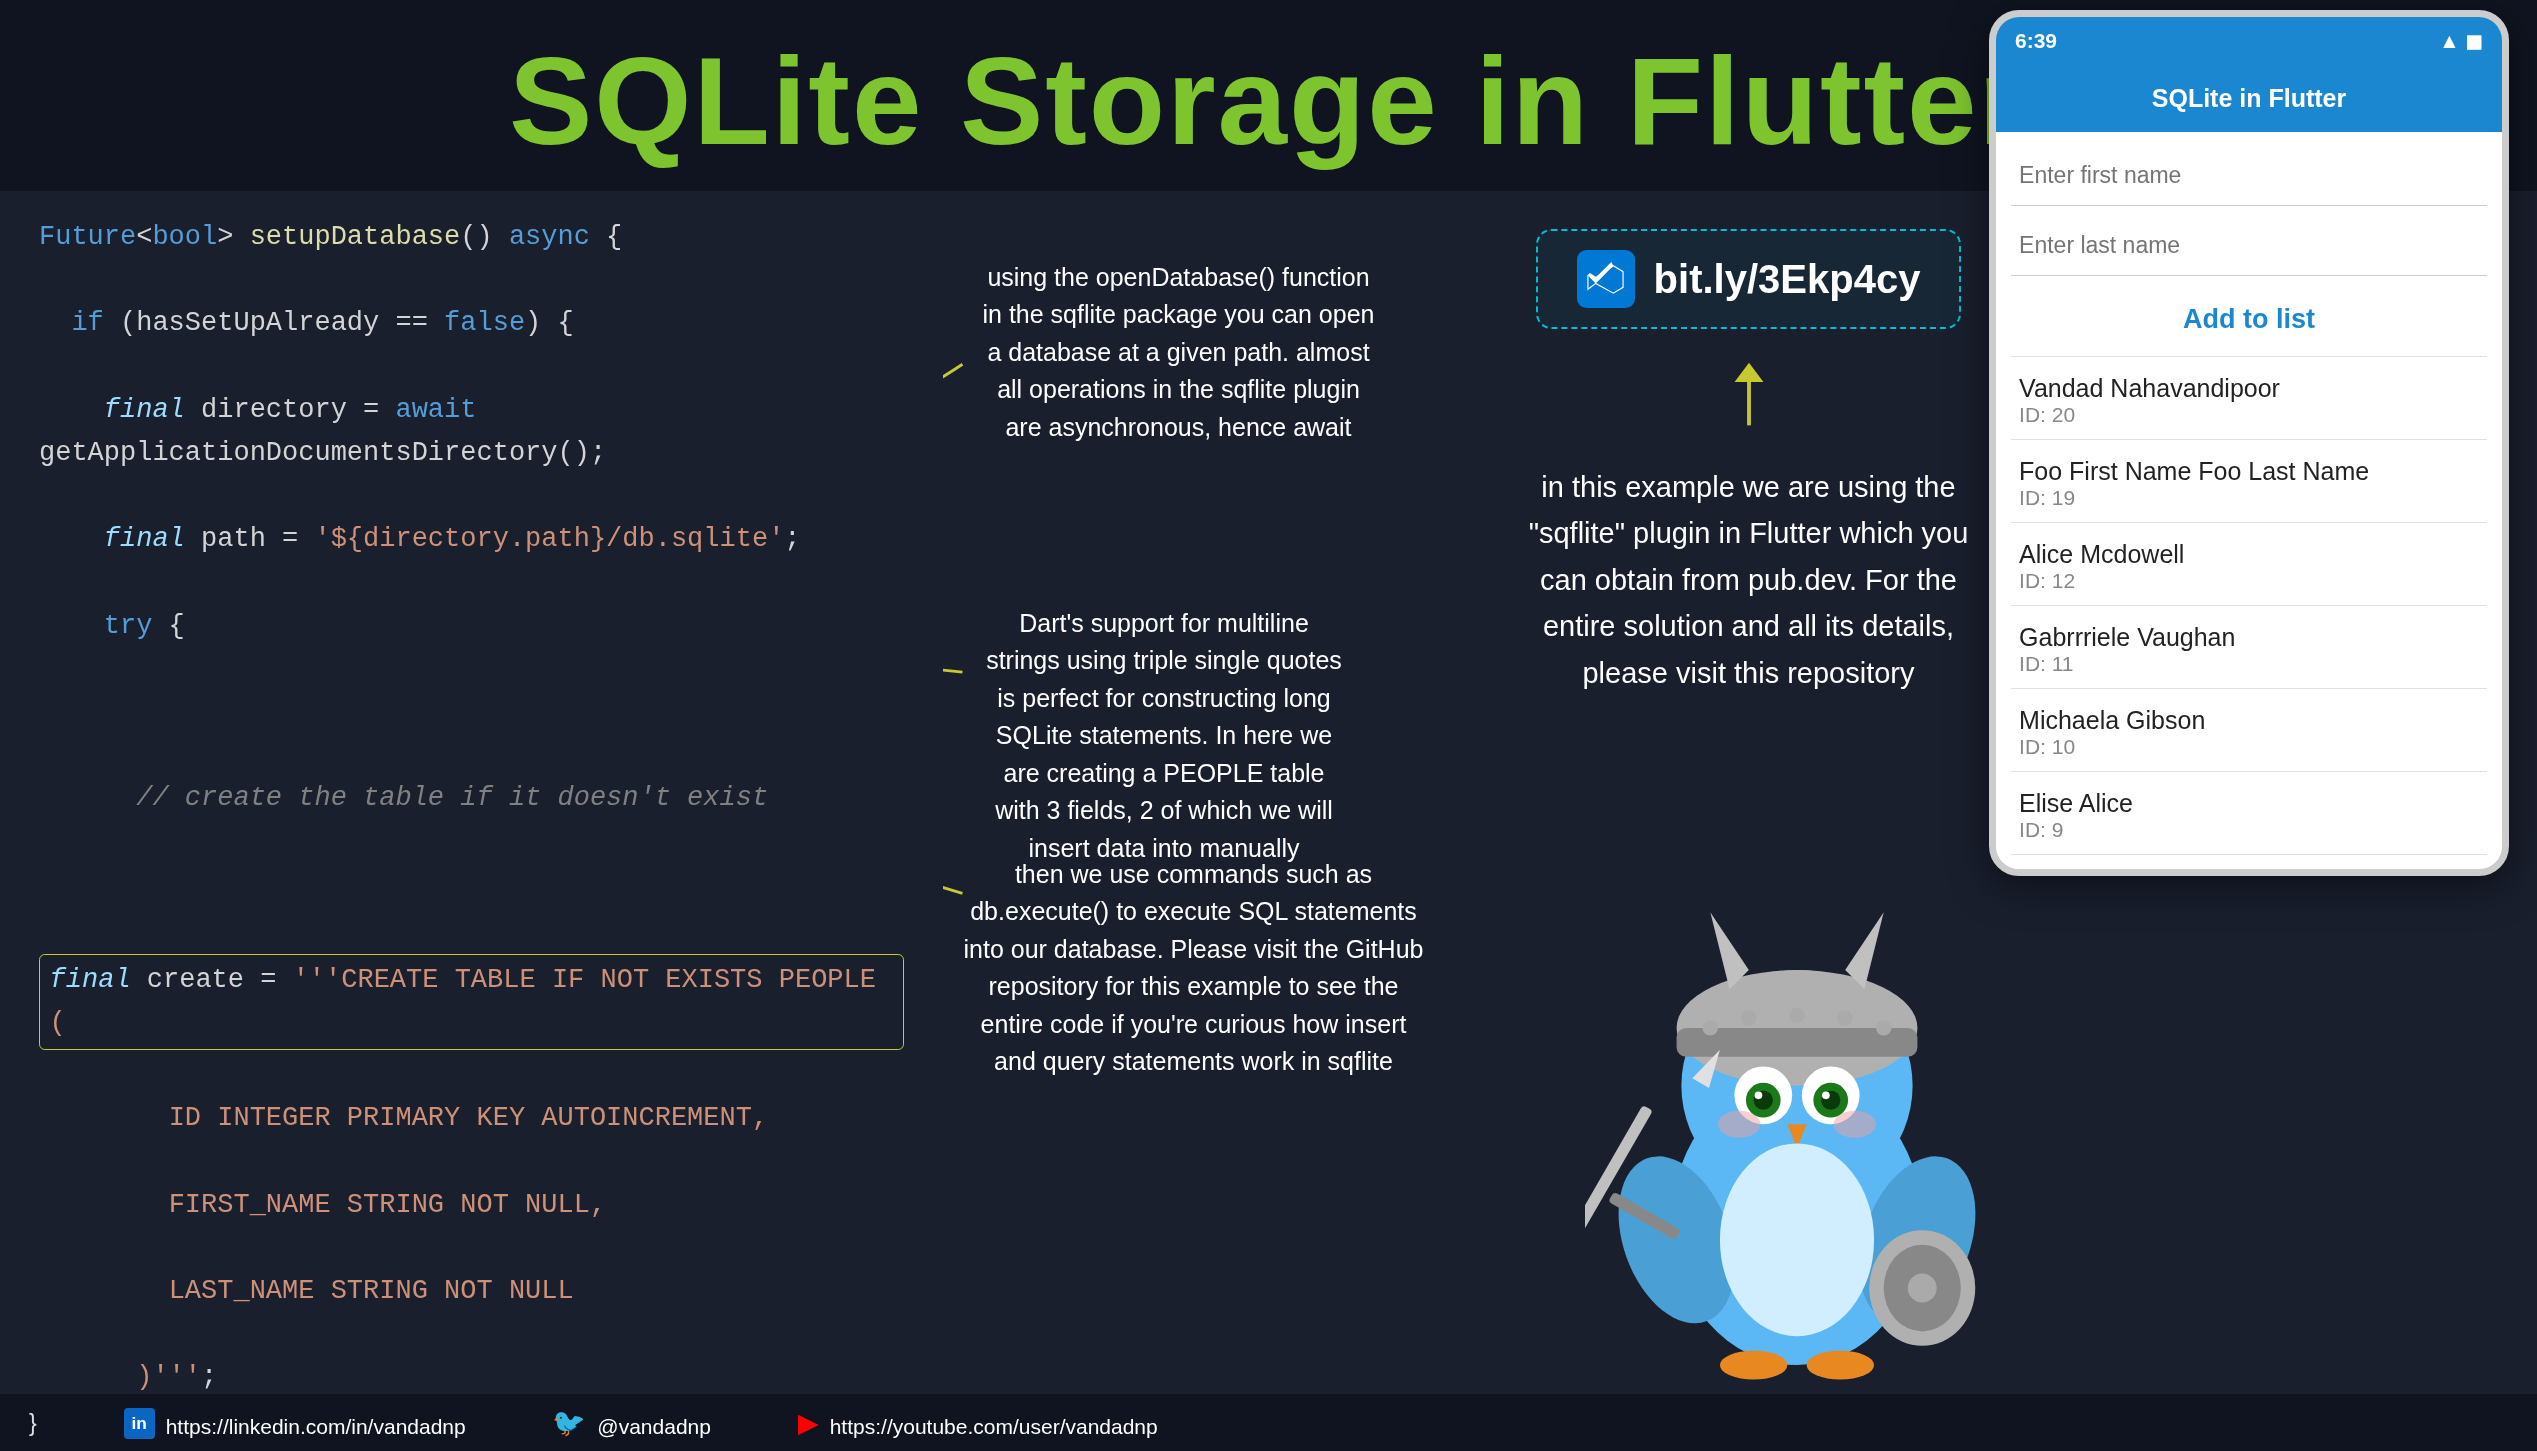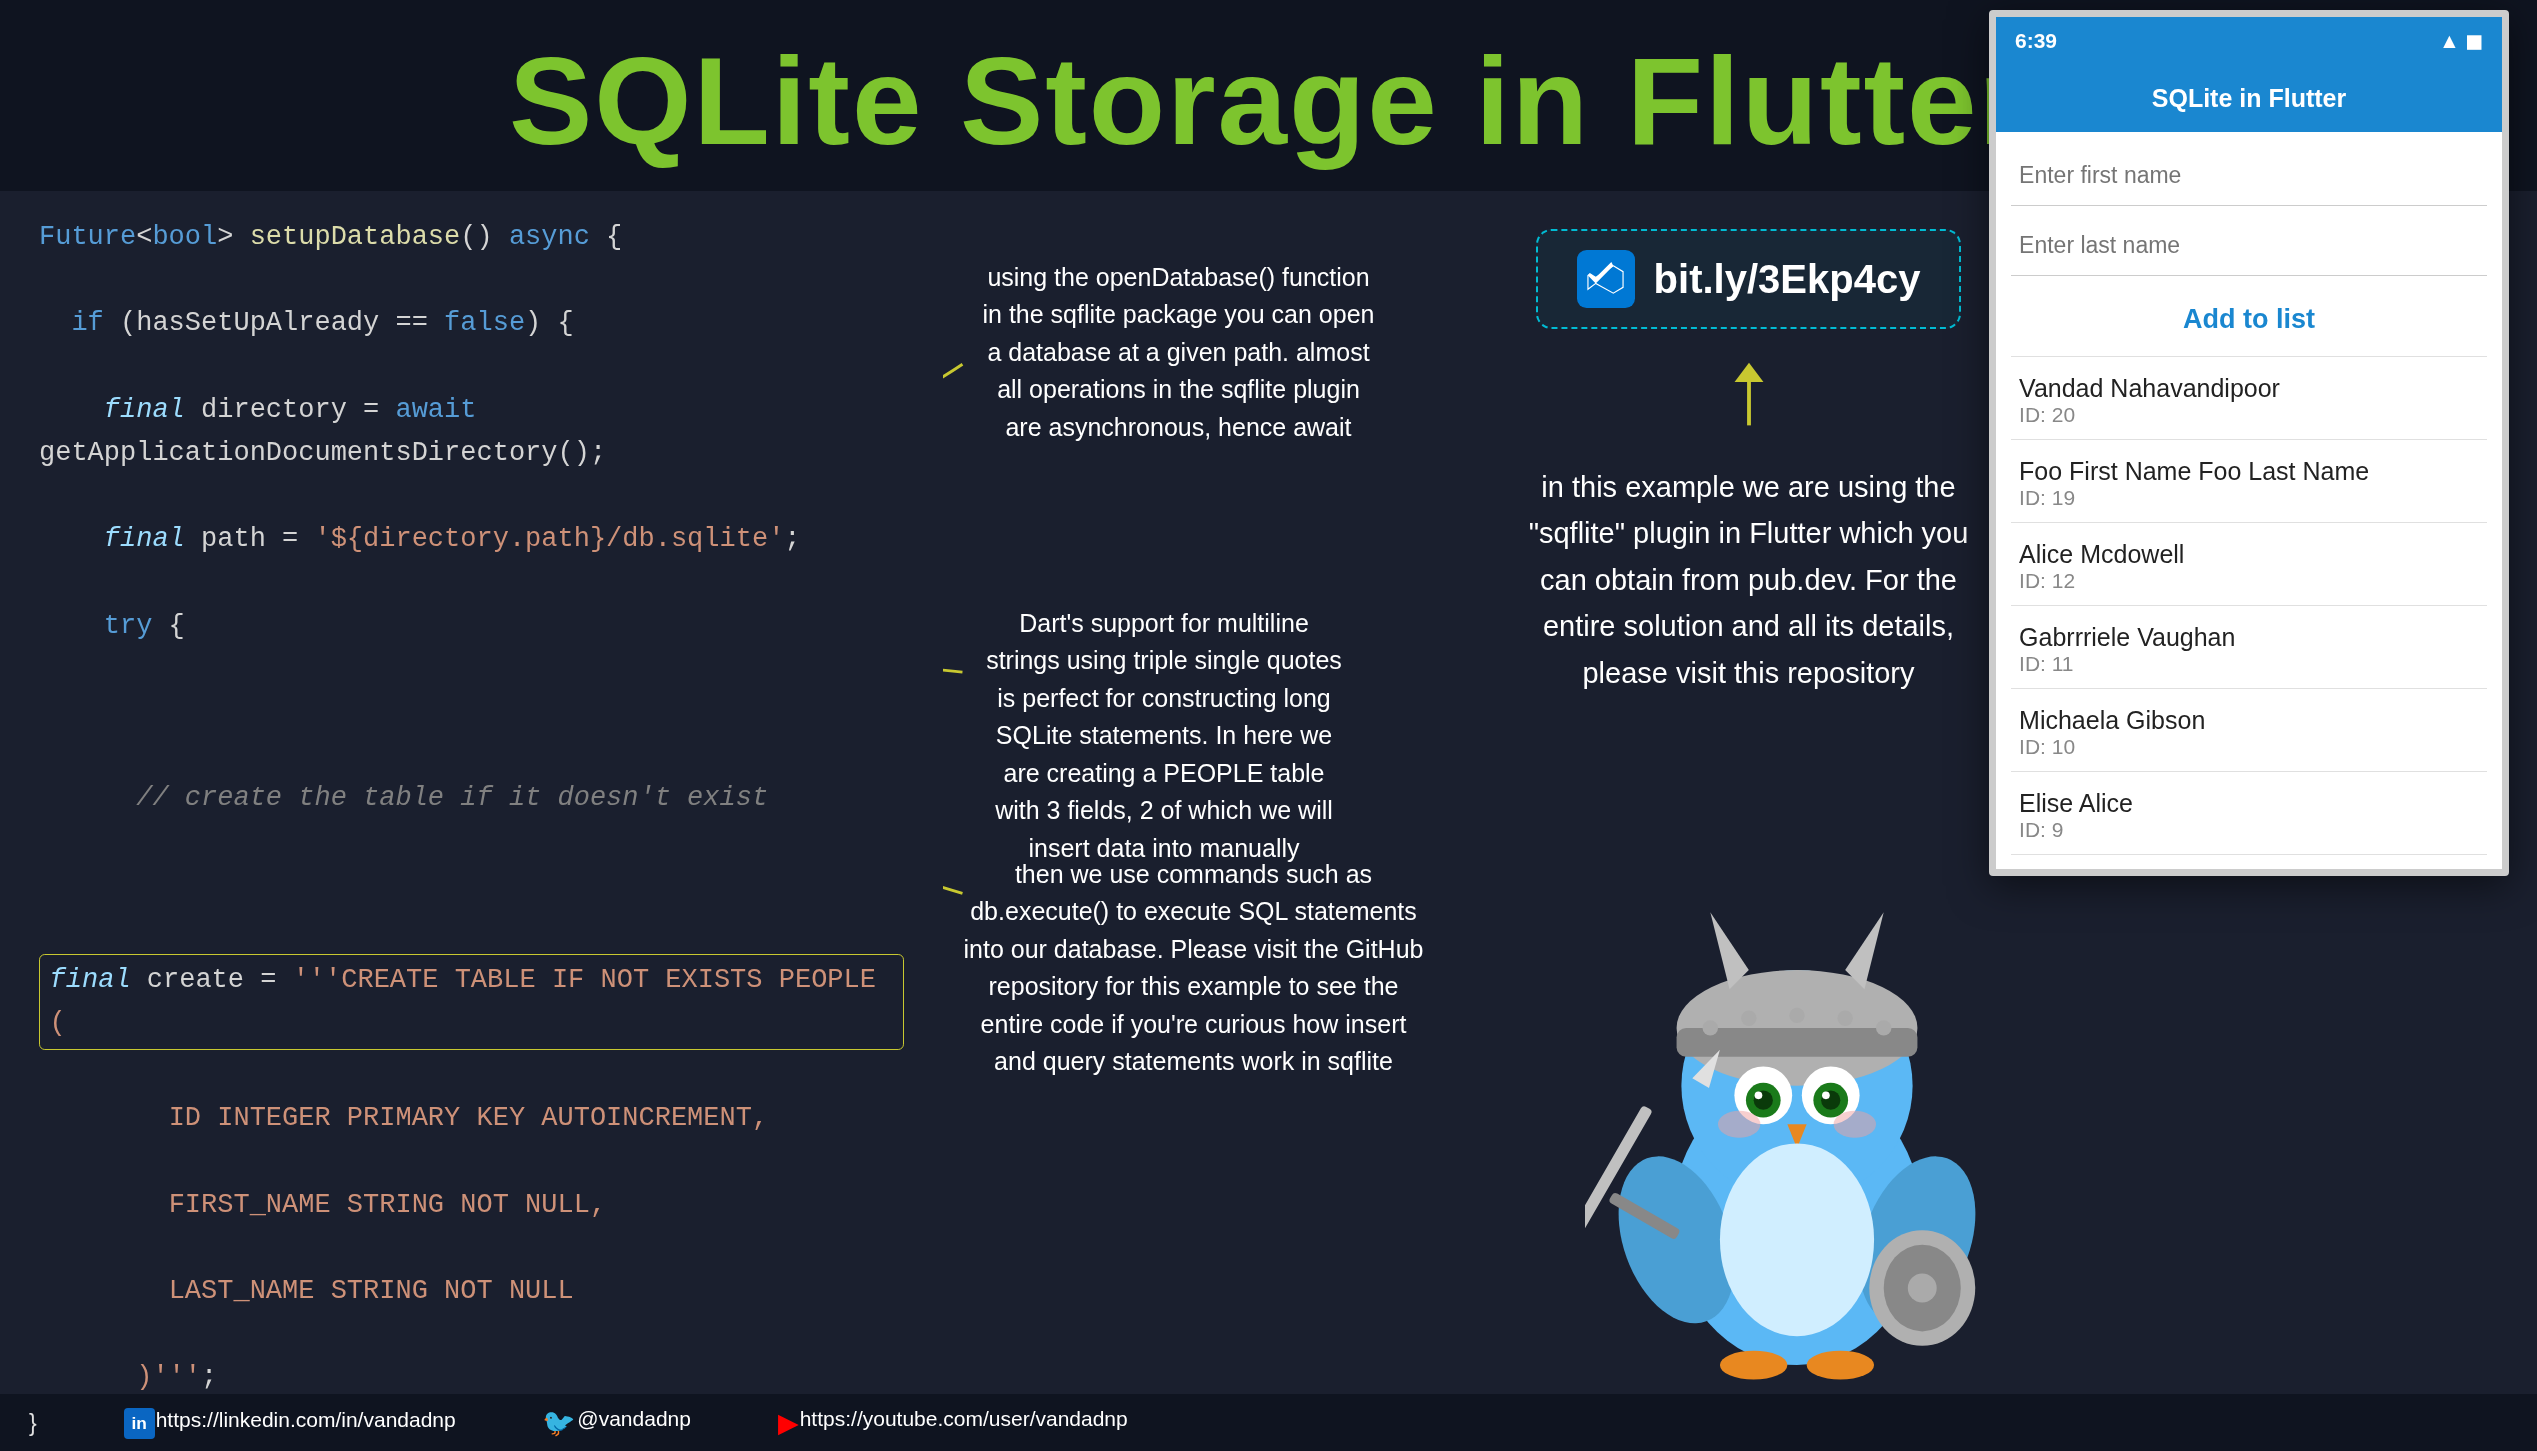--- a/index.html
+++ b/index.html
@@ -139,21 +139,21 @@
     }
 
     
     .phone-mockup {
       position: absolute;
       right: 29px;
       top: 9.6px;
       width: 520px;
       height: 866px;
       background: #f5f5f5;
-      border-radius: 4px;
+      border-radius: 30px;
       border: 7.7px solid #ccc;
       overflow: hidden;
       box-shadow: 0 9.6px 39px rgba(0,0,0,0.5);
     }
 
     .phone-status-bar {
       background: #1a87d0;
       height: 48px;
       display: flex;
       align-items: center;
@@ -242,22 +242,22 @@
       height: 58px;
       background: #0f1420;
       display: flex;
       align-items: center;
       padding: 0 29px;
       gap: 39px;
     }
 
     .footer-item {
       display: flex;
-      align-items: flex-start;
-      gap: 1px;
+      align-items: flex-end;
+      gap: 11px;
       color: #ffffff;
       font-size: 21px;
       padding-left: 48px;
     }
 
     .footer-icon-li {
       background: #0a66c2;
       color: white;
       width: 31px;
       height: 31px;

